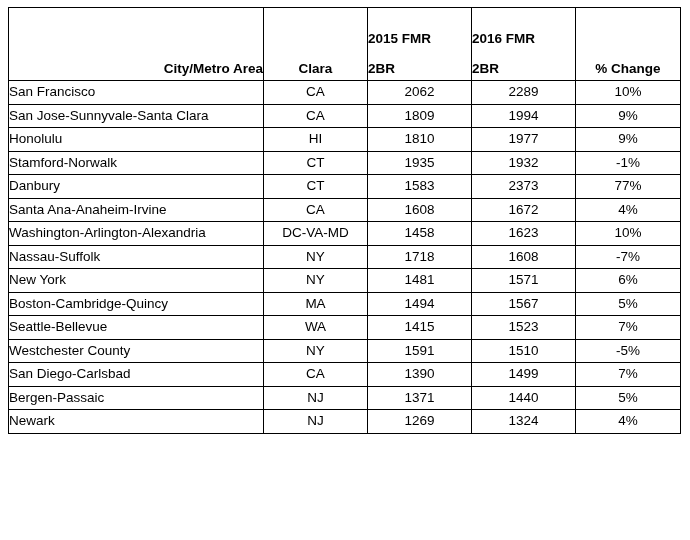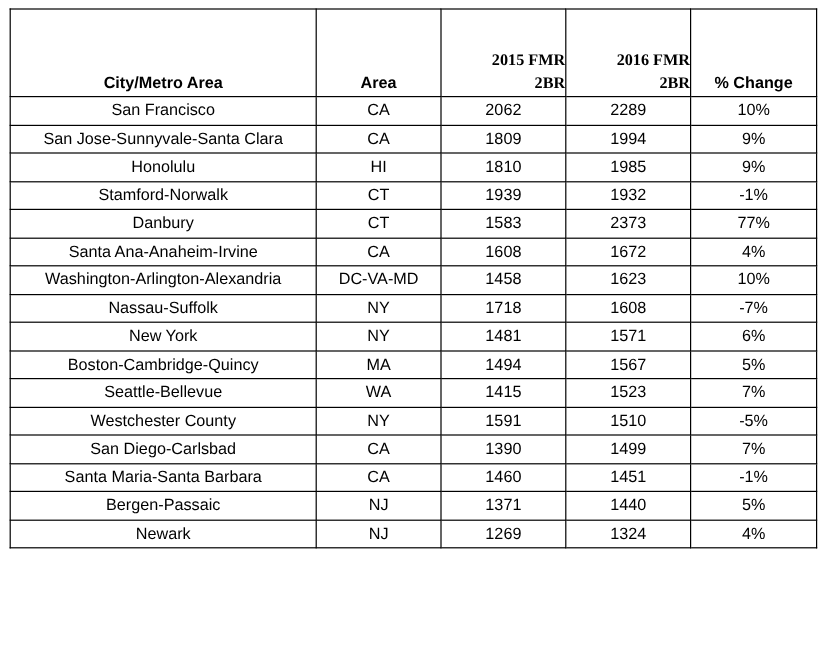--- a/index.html
+++ b/index.html
@@ -41,40 +41,39 @@
   }
   
   table.fmr thead th {
     height: 69px;
     font-weight: bold;
     vertical-align: bottom;
     padding-bottom: 3px;
     font-size: 13.5px;
   }
   th.h-city {
-    text-align: center;
+    text-align: right;
     padding-left: 4px;
   }
   th.h-state, th.h-chg {
     text-align: center;
   }
   th.h-fmr {
-    text-align: right;
-    font-family: Liberation Serif, serif;
+    text-align: left;
   }
   th.h-fmr .l1 { display: block; }
-  th.h-fmr .l2 { display: block; margin-top: 4px; }
+  th.h-fmr .l2 { display: block; margin-top: 15px; }
 
   
   table.fmr tbody td {
     height: 22.5px;
     vertical-align: middle;
   }
   td.d-city {
-    text-align: center;
+    text-align: left;
     padding-left: 4px;
     white-space: nowrap;
   }
   td.d-state, td.d-num, td.d-chg {
     text-align: center;
   }
 </style>
 </head>
 <body>
 
@@ -83,21 +82,21 @@
     <colgroup>
       <col class="c-city">
       <col class="c-state">
       <col class="c-fmr15">
       <col class="c-fmr16">
       <col class="c-chg">
     </colgroup>
     <thead>
       <tr>
         <th class="h-city">City/Metro Area</th>
-        <th class="h-state">Area</th>
+        <th class="h-state">Clara</th>
         <th class="h-fmr">
           <span class="l1">2015 FMR</span>
           <span class="l2">2BR</span>
         </th>
         <th class="h-fmr">
           <span class="l1">2016 FMR</span>
           <span class="l2">2BR</span>
         </th>
         <th class="h-chg">% Change</th>
       </tr>
@@ -114,27 +113,27 @@
           <td class="d-city">San Jose-Sunnyvale-Santa Clara</td>
           <td class="d-state">CA</td>
           <td class="d-num">1809</td>
           <td class="d-num">1994</td>
           <td class="d-chg">9%</td>
         </tr>
         <tr>
           <td class="d-city">Honolulu</td>
           <td class="d-state">HI</td>
           <td class="d-num">1810</td>
-          <td class="d-num">1985</td>
+          <td class="d-num">1977</td>
           <td class="d-chg">9%</td>
         </tr>
         <tr>
           <td class="d-city">Stamford-Norwalk</td>
           <td class="d-state">CT</td>
-          <td class="d-num">1939</td>
+          <td class="d-num">1935</td>
           <td class="d-num">1932</td>
           <td class="d-chg">-1%</td>
         </tr>
         <tr>
           <td class="d-city">Danbury</td>
           <td class="d-state">CT</td>
           <td class="d-num">1583</td>
           <td class="d-num">2373</td>
           <td class="d-chg">77%</td>
         </tr>
@@ -188,27 +187,20 @@
           <td class="d-chg">-5%</td>
         </tr>
         <tr>
           <td class="d-city">San Diego-Carlsbad</td>
           <td class="d-state">CA</td>
           <td class="d-num">1390</td>
           <td class="d-num">1499</td>
           <td class="d-chg">7%</td>
         </tr>
         <tr>
-          <td class="d-city">Santa Maria-Santa Barbara</td>
-          <td class="d-state">CA</td>
-          <td class="d-num">1460</td>
-          <td class="d-num">1451</td>
-          <td class="d-chg">-1%</td>
-        </tr>
-        <tr>
           <td class="d-city">Bergen-Passaic</td>
           <td class="d-state">NJ</td>
           <td class="d-num">1371</td>
           <td class="d-num">1440</td>
           <td class="d-chg">5%</td>
         </tr>
         <tr>
           <td class="d-city">Newark</td>
           <td class="d-state">NJ</td>
           <td class="d-num">1269</td>

